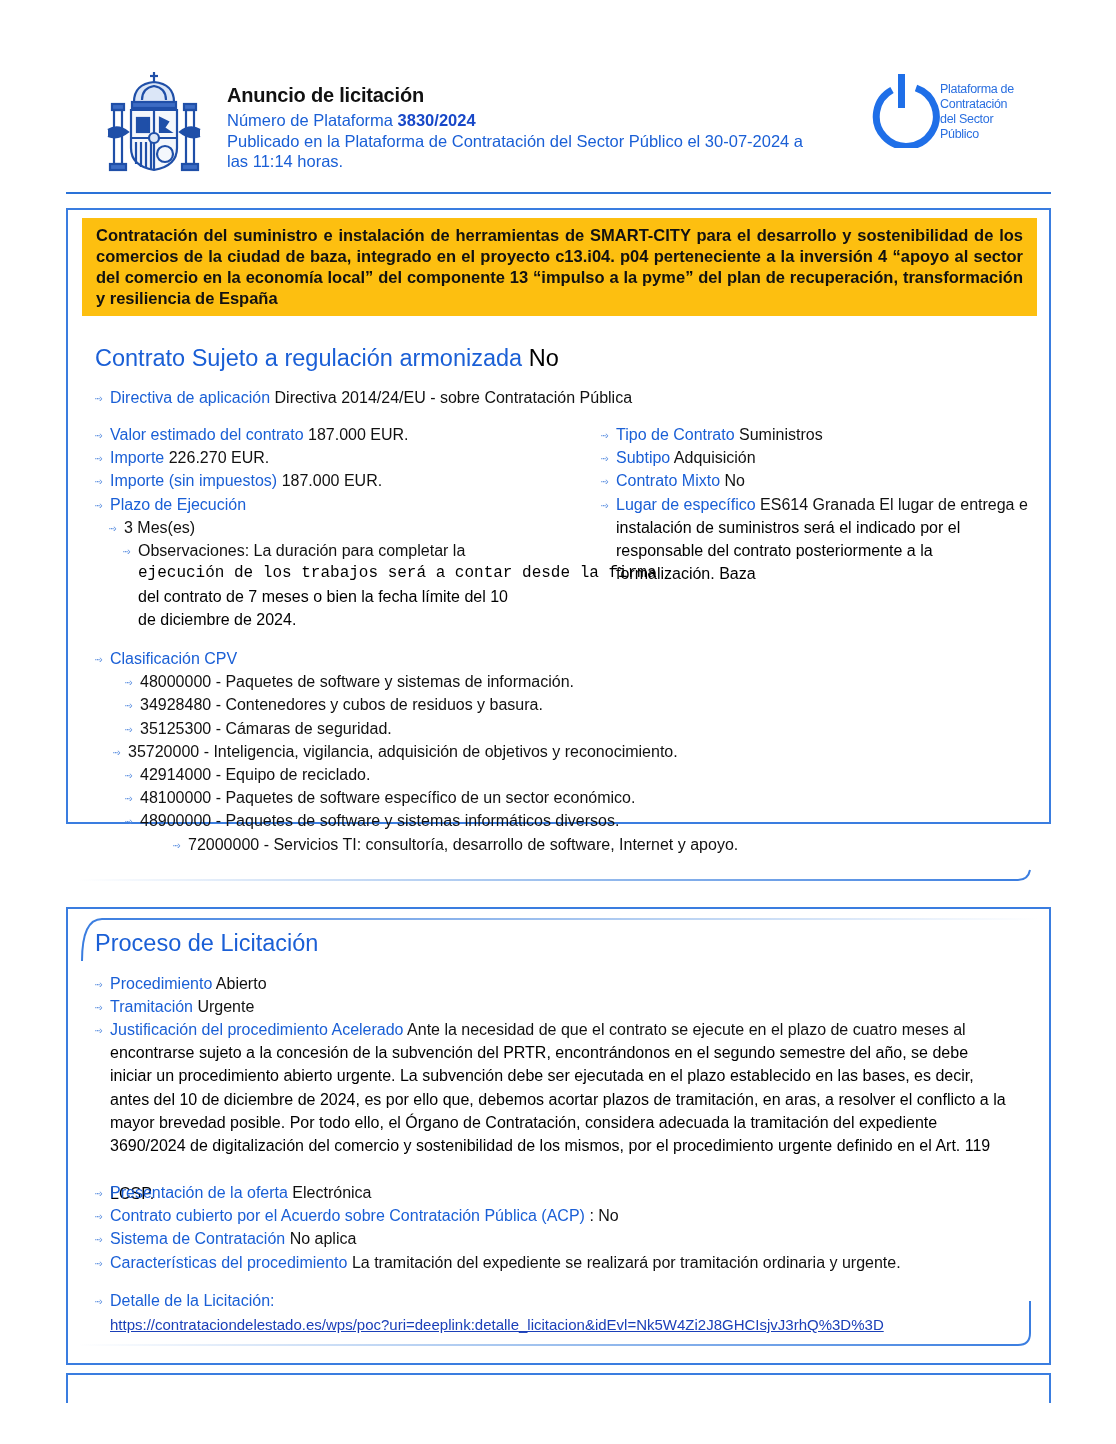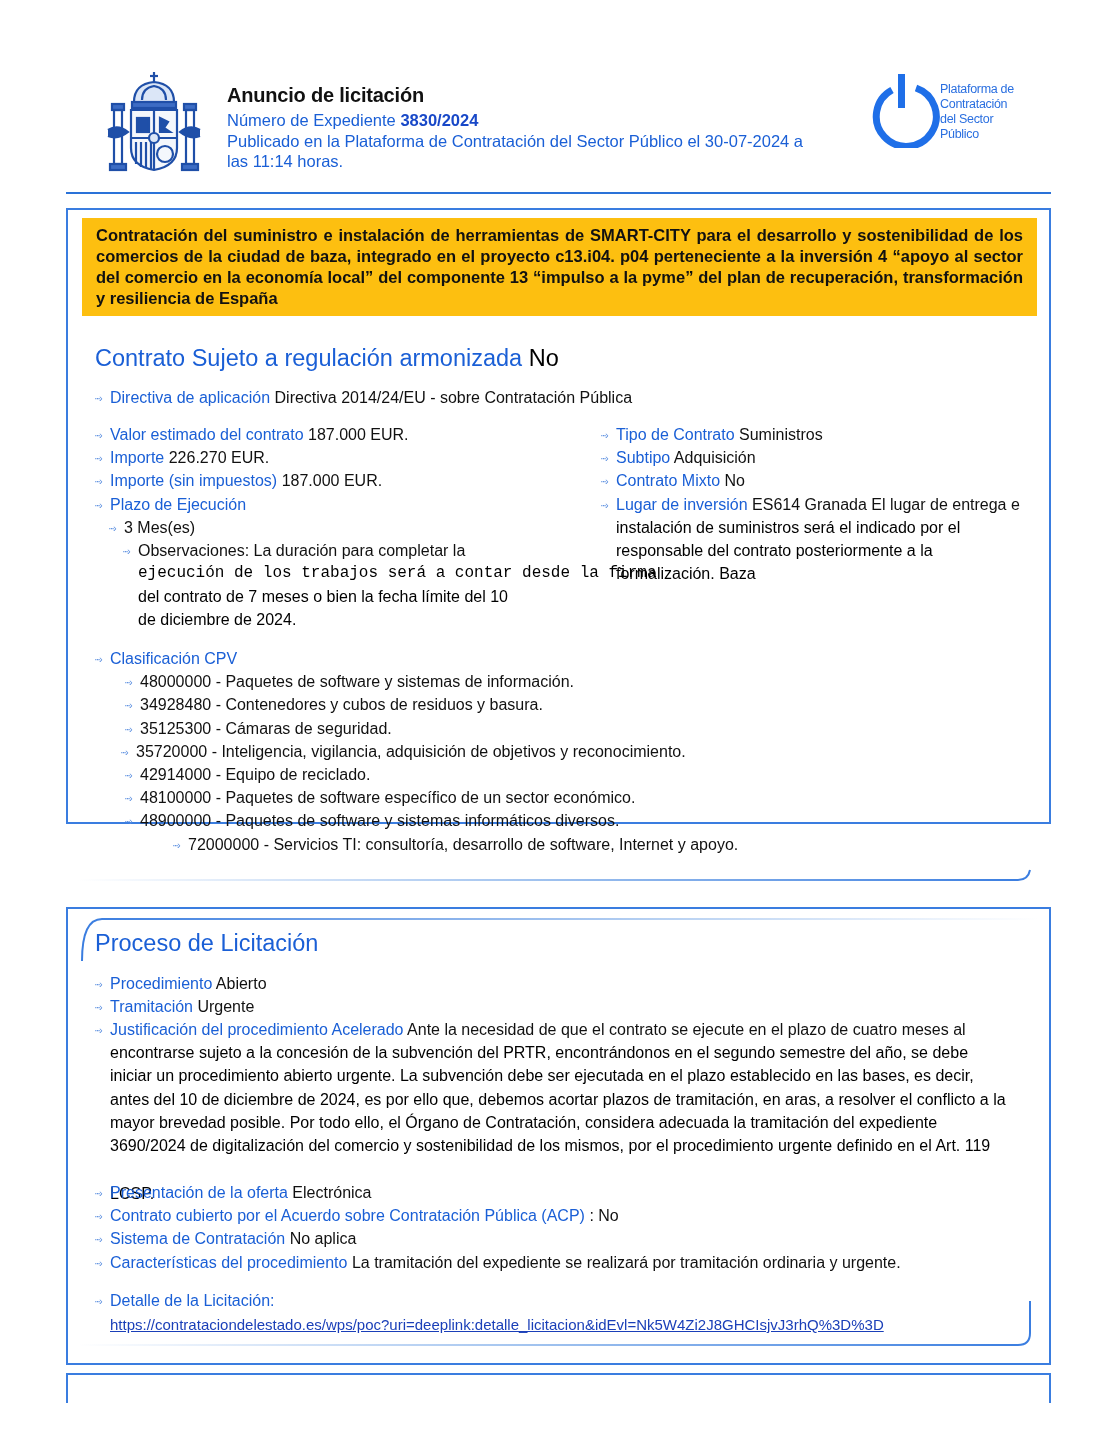--- a/index.html
+++ b/index.html
@@ -73,21 +73,21 @@
       <rect x="82" y="40" width="8" height="54"></rect>
       <rect x="78" y="94" width="16" height="6" fill="#3c6cc4"></rect>
       <path d="M4 60 Q14 54 24 62 Q14 70 4 66" fill="#1f4fa8"></path>
       <path d="M96 60 Q86 54 76 62 Q86 70 96 66" fill="#1f4fa8"></path>
     </g>
   </svg>
 
   <div class="title-block">
     <div class="title">Anuncio de licitación</div>
     <div class="sub">
-      <span>Número de Expediente</span>
+      <span>Número de Plataforma</span>
       <b>3830/2024</b>
     </div>
     <div class="sub">Publicado en la Plataforma de Contratación del Sector Público el 30-07-2024 a</div>
     <div class="sub">las 11:14 horas.</div>
   </div>
 
   <svg class="pcsp-logo" viewBox="0 0 170 76">
     <path d="M26 18 A30 30 0 1 0 50 16" fill="none" stroke="#1f6fe8" stroke-width="7" stroke-linecap="butt"></path>
     <rect x="32" y="2" width="7" height="34" fill="#1f6fe8"></rect>
   </svg>
@@ -144,34 +144,34 @@
   </div>
   <div class="row" style="left:532px; top:236px;">
     <span class="arrow">···›</span><span class="lbl">Subtipo</span>
     <span class="val">Adquisición</span>
   </div>
   <div class="row" style="left:532px; top:259px;">
     <span class="arrow">···›</span><span class="lbl">Contrato Mixto</span>
     <span class="val">No</span>
   </div>
   <div class="row" style="left:532px; top:283px;">
-    <span class="arrow">···›</span><span class="lbl">Lugar de inversión</span>
+    <span class="arrow">···›</span><span class="lbl">Lugar de específico</span>
     <span class="val">ES614 Granada El lugar de entrega e</span>
   </div>
   <div class="row" style="left:548px; top:306px;">instalación de suministros será el indicado por el</div>
   <div class="row" style="left:548px; top:329px;">responsable del contrato posteriormente a la</div>
   <div class="row" style="left:548px; top:352px;">formalización. Baza</div>
 
   <div class="row" style="left:26px; top:437px;">
     <span class="arrow">···›</span><span class="lbl">Clasificación CPV</span>
   </div>
   <div class="row" style="left:56px; top:460px;"><span class="arrow">···›</span><span class="val">48000000 - Paquetes de software y sistemas de información.</span></div>
   <div class="row" style="left:56px; top:483px;"><span class="arrow">···›</span><span class="val">34928480 - Contenedores y cubos de residuos y basura.</span></div>
   <div class="row" style="left:56px; top:507px;"><span class="arrow">···›</span><span class="val">35125300 - Cámaras de seguridad.</span></div>
-  <div class="row" style="left:52px; top:530px;"><span class="arrow">···›</span><span class="val">35720000 - Inteligencia, vigilancia, adquisición de objetivos y reconocimiento.</span></div>
+  <div class="row" style="left:44px; top:530px;"><span class="arrow">···›</span><span class="val">35720000 - Inteligencia, vigilancia, adquisición de objetivos y reconocimiento.</span></div>
   <div class="row" style="left:56px; top:553px;"><span class="arrow">···›</span><span class="val">42914000 - Equipo de reciclado.</span></div>
   <div class="row" style="left:56px; top:576px;"><span class="arrow">···›</span><span class="val">48100000 - Paquetes de software específico de un sector económico.</span></div>
   <div class="row" style="left:56px; top:599px;"><span class="arrow">···›</span><span class="val">48900000 - Paquetes de software y sistemas informáticos diversos.</span></div>
   <div class="row" style="left:56px; top:623px;margin-left:48px;"><span class="arrow">···›</span><span class="val">72000000 - Servicios TI: consultoría, desarrollo de software, Internet y apoyo.</span></div>
 
   <svg class="swoosh" style="left:10px; top:654px;" width="955" height="20">
     <defs>
         <linearGradient id="g1" x1="0" x2="1">
           <stop offset="0" stop-color="#ffffff"></stop>
           <stop offset="0.5" stop-color="#9dc0ee"></stop>

